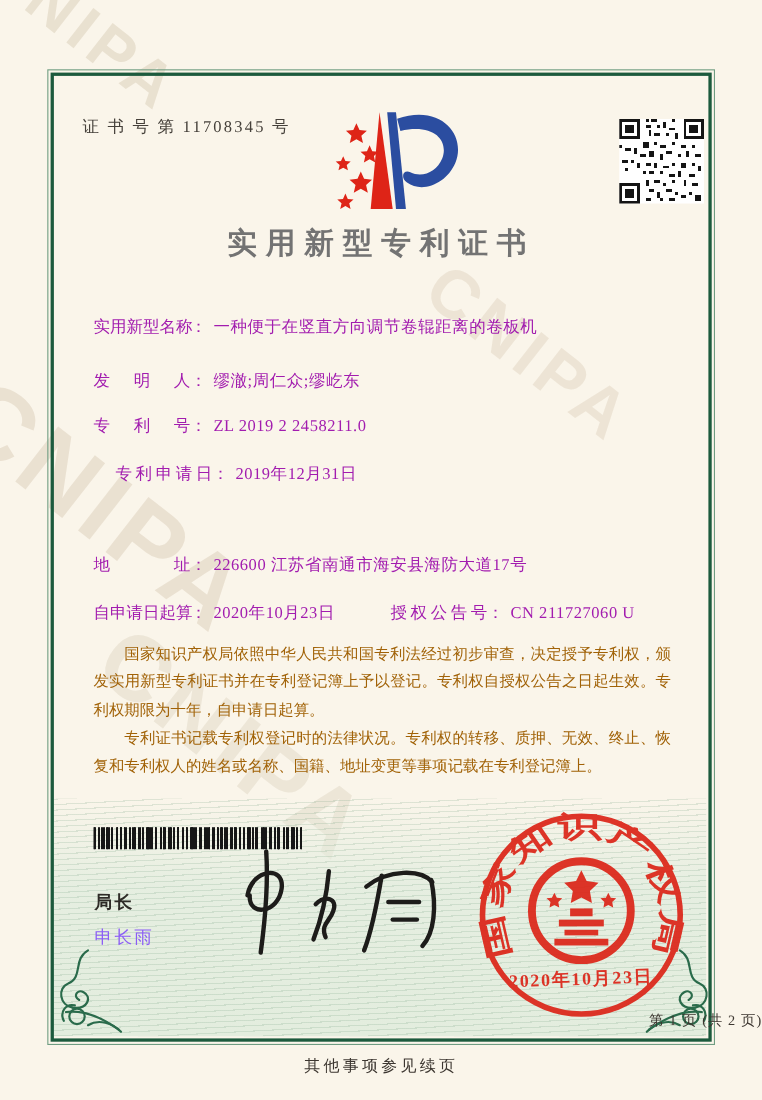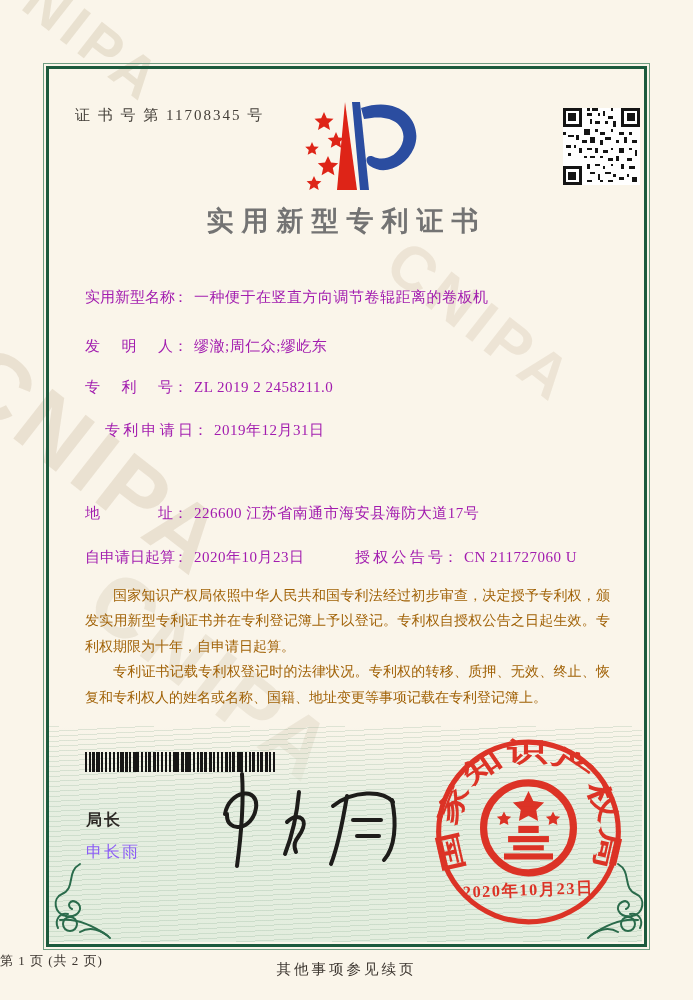--- a/index.html
+++ b/index.html
@@ -82,22 +82,22 @@
       repeating-linear-gradient(90deg,#161616 0 1px,rgba(0,0,0,0) 1px 7px),
       repeating-linear-gradient(90deg,rgba(0,0,0,0) 0 11px,#161616 11px 13px);
   }
   .officer-title{position:absolute;left:86px;top:810px;z-index:4;font-size:16px;letter-spacing:2px;
     font-family:"Liberation Sans","DejaVu Sans",sans-serif;color:#2e2b27;font-weight:bold;}
   .officer-name{position:absolute;left:86px;top:842px;z-index:4;font-size:16px;letter-spacing:2px;
     font-family:"Liberation Sans","DejaVu Sans",sans-serif;color:#8b5cf6;}
   .signature{position:absolute;left:195px;top:762px;z-index:5;}
   .seal{position:absolute;left:426px;top:738px;z-index:6;opacity:0.92;}
 
-  .page-info{position:absolute;left:0;top:919px;width:693px;text-align:left;z-index:4;
-    font-size:13px;letter-spacing:1px;color:#3c3630;margin-top:33px;}
+  .page-info{position:absolute;left:0;top:919px;width:693px;text-align:right;z-index:4;
+    font-size:13px;letter-spacing:1px;color:#3c3630;}
   .continuation{position:absolute;left:0;top:960px;width:693px;text-align:center;z-index:4;
     font-size:14.5px;letter-spacing:3px;color:#3c3630;}
 </style>
 </head>
 <body>
 
 <div id="page">
 
   <div class="wm wm1">CNIPA</div>
   <div class="wm wm2">CNIPA</div>

